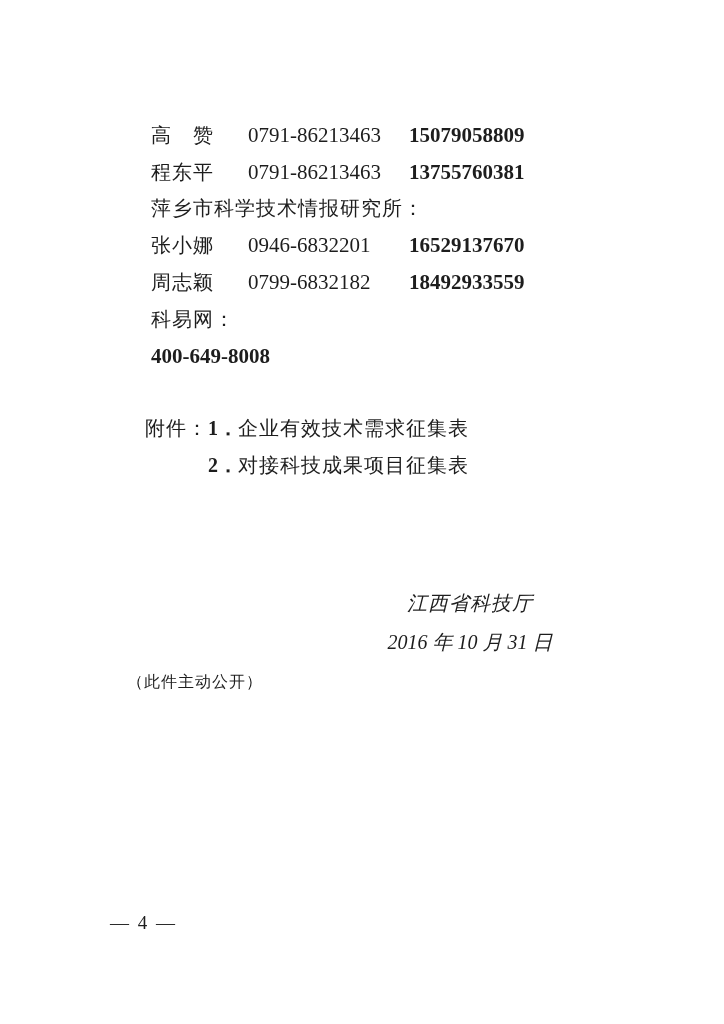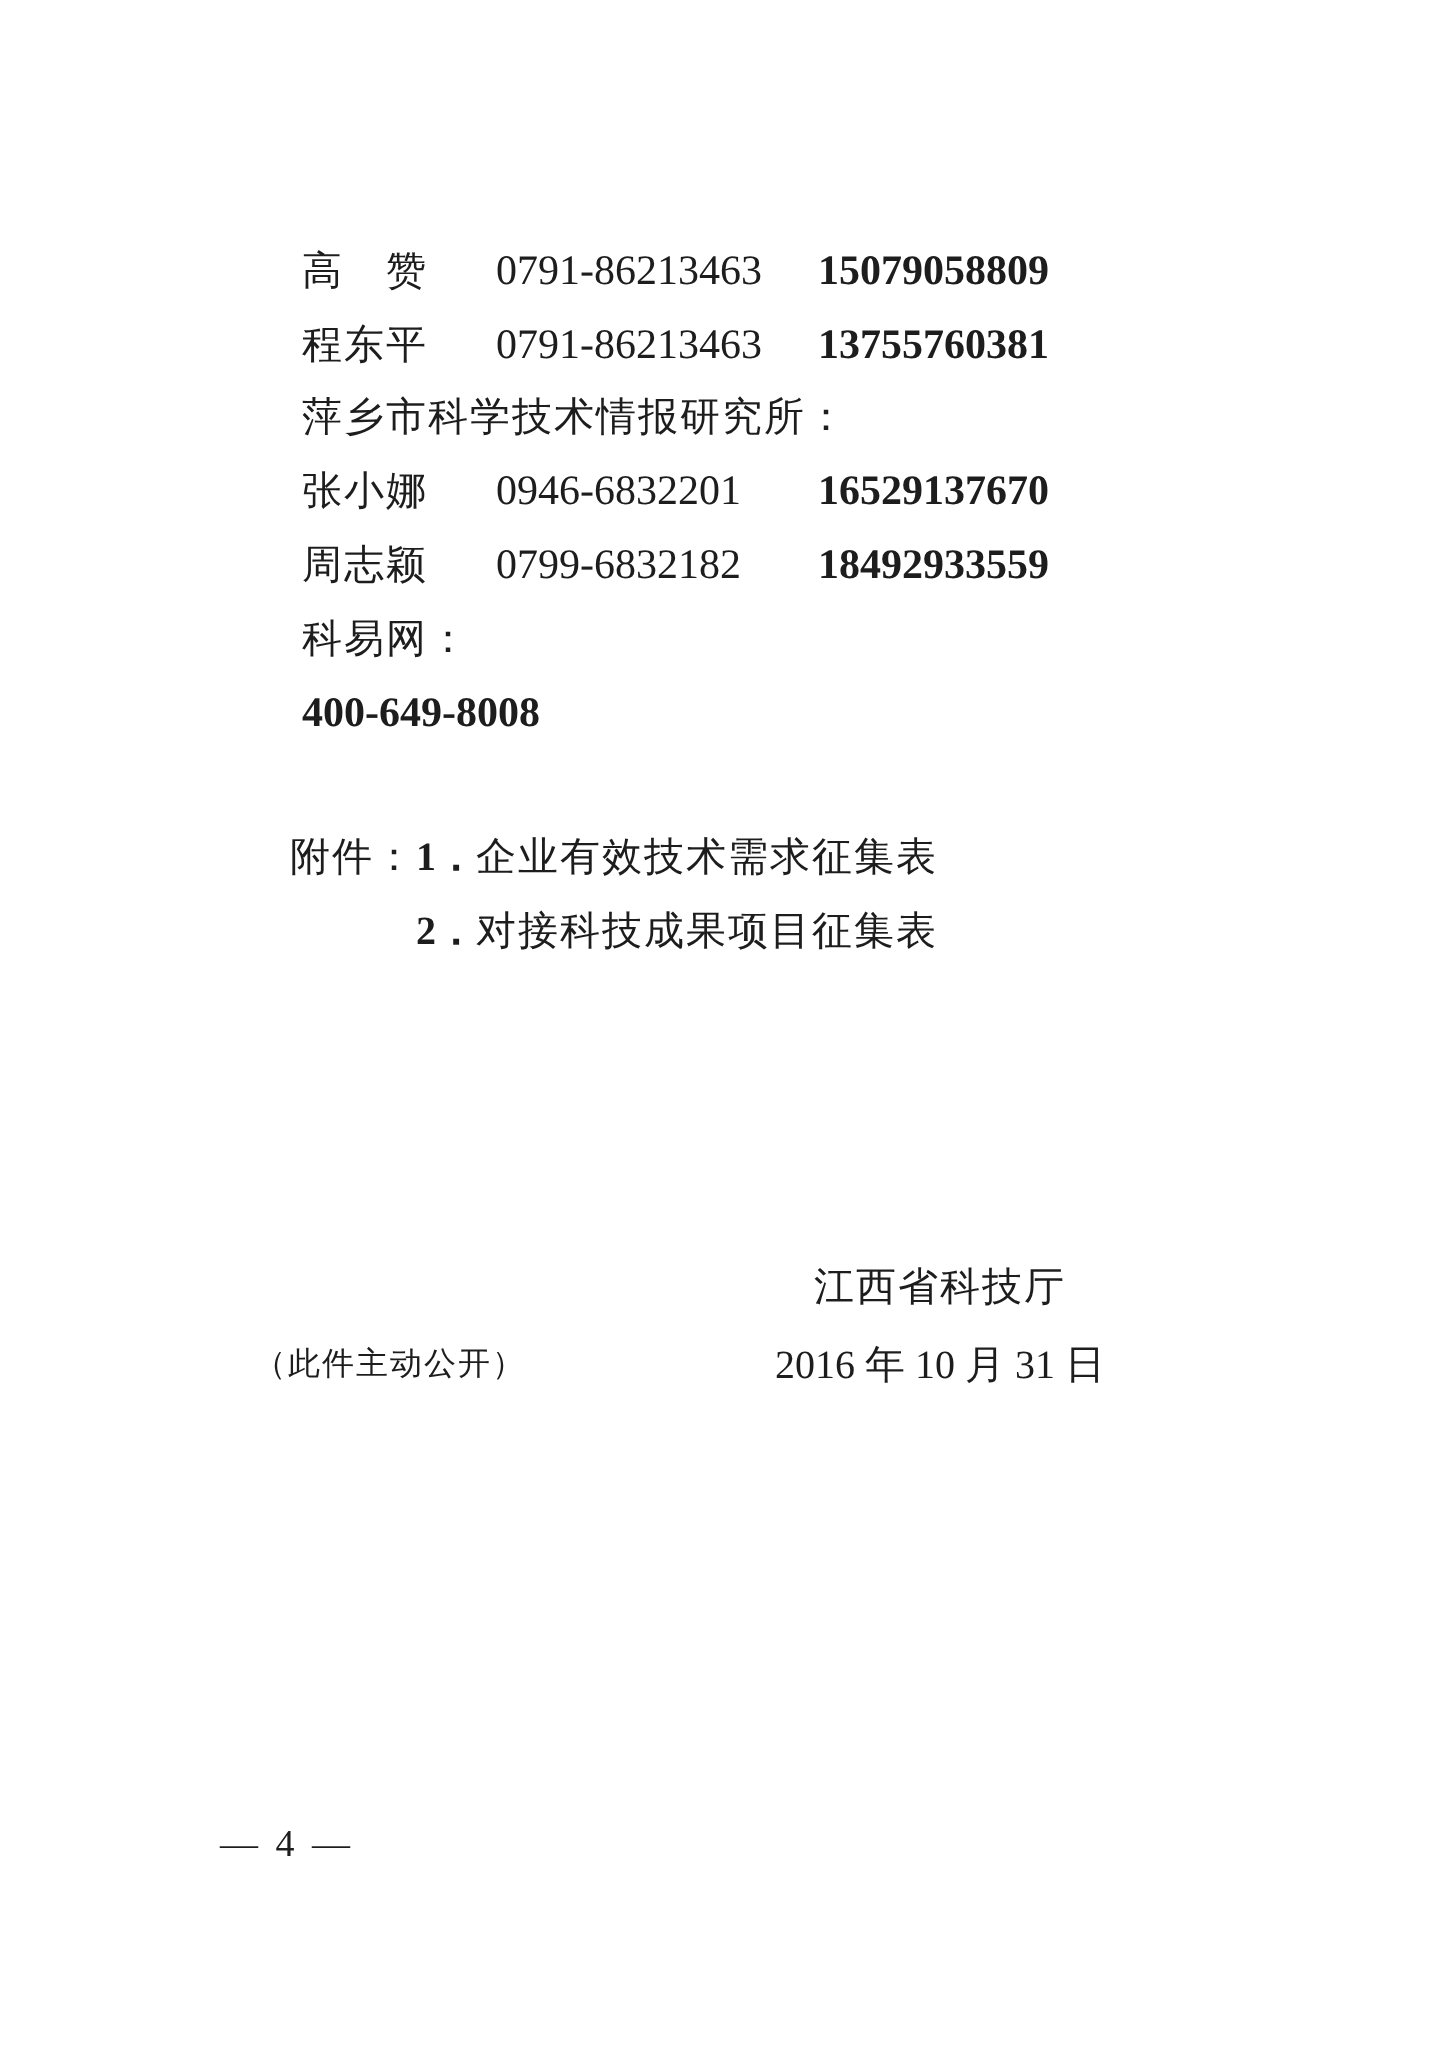--- a/index.html
+++ b/index.html
@@ -73,23 +73,24 @@
     font-weight: bold;
   }
   .att-title {
     letter-spacing: 1px;
   }
 
   
   .signature {
     position: absolute;
     left: 320px;
-    top: 624px;
+    top: 584px;
     width: 300px;
     text-align: left;
+    font-style: italic;
   }
   .sig-issuer {
     font-size: 20px;
     letter-spacing: 1px;
     height: 39px;
     display: flex;
     align-items: center;
     justify-content: center;
   }
   .sig-date {

